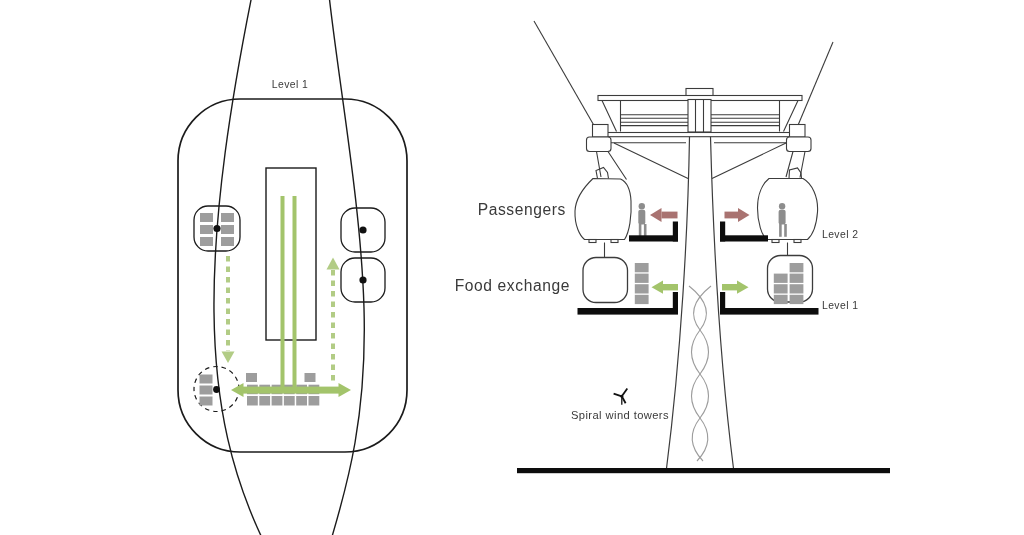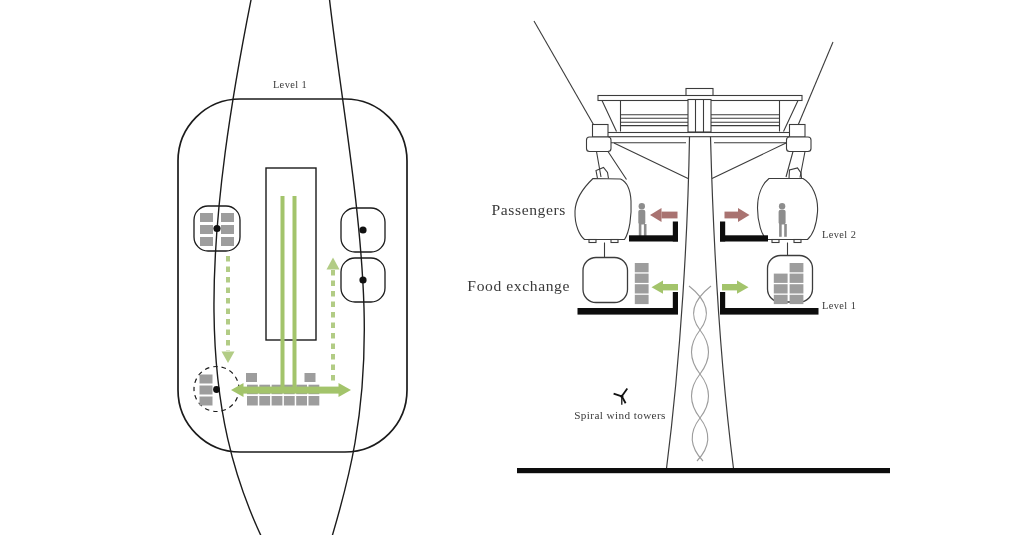--- a/index.html
+++ b/index.html
@@ -2,21 +2,21 @@
 <html style="--green: #a3c46b; --green-dash: #b2cc85; --red: #a97371; --gray-fill: #9d9d9d; --person: #8d8d8d; --ink: #1b1b1b; --line: #3c3c3c; --helix: #9c9c9c; --text: #3a3a3a; --platform: #0d0d0d;"><head>
 <meta charset="utf-8">
 <style>
   :root{
     --green:#a3c46b; --green-dash:#b2cc85; --red:#a97371;
     --gray-fill:#9d9d9d; --person:#8d8d8d; --ink:#1b1b1b;
     --line:#3c3c3c; --helix:#9c9c9c; --text:#3a3a3a; --platform:#0d0d0d;
   }
   html,body{margin:0;padding:0;background:#fff;}
   .canvas{position:relative;width:1024px;height:535px;background:#fff;overflow:hidden;
-          font-family:Liberation Serif, serif;}
+          font-family:Liberation Sans, sans-serif;}
   svg{display:block;}
   .ink{stroke:var(--ink);fill:none;}
   .line{stroke:var(--line);fill:none;}
   .wfill{fill:#fff;stroke:var(--line);}
   .wfill-ink{fill:#fff;stroke:var(--ink);}
   .grayf{fill:var(--gray-fill);stroke:none;}
   .personf{fill:var(--person);stroke:none;}
   .greenf{fill:var(--green);stroke:none;}
   .greendash{stroke:var(--green-dash);fill:none;}
   .greendashf{fill:var(--green-dash);stroke:none;}

